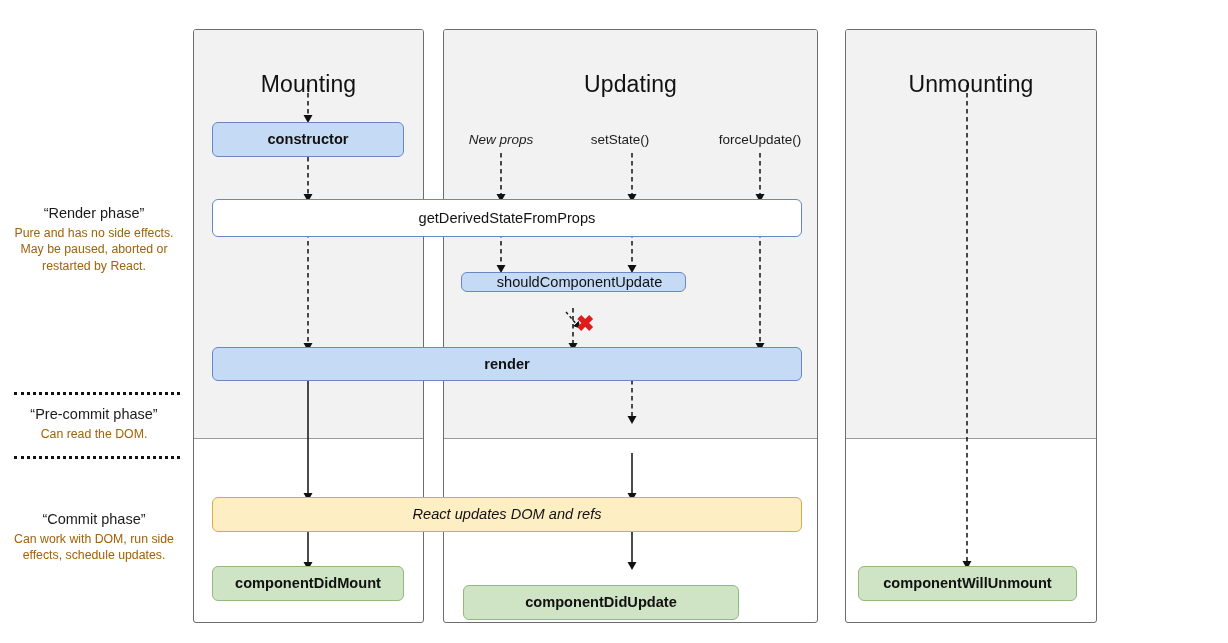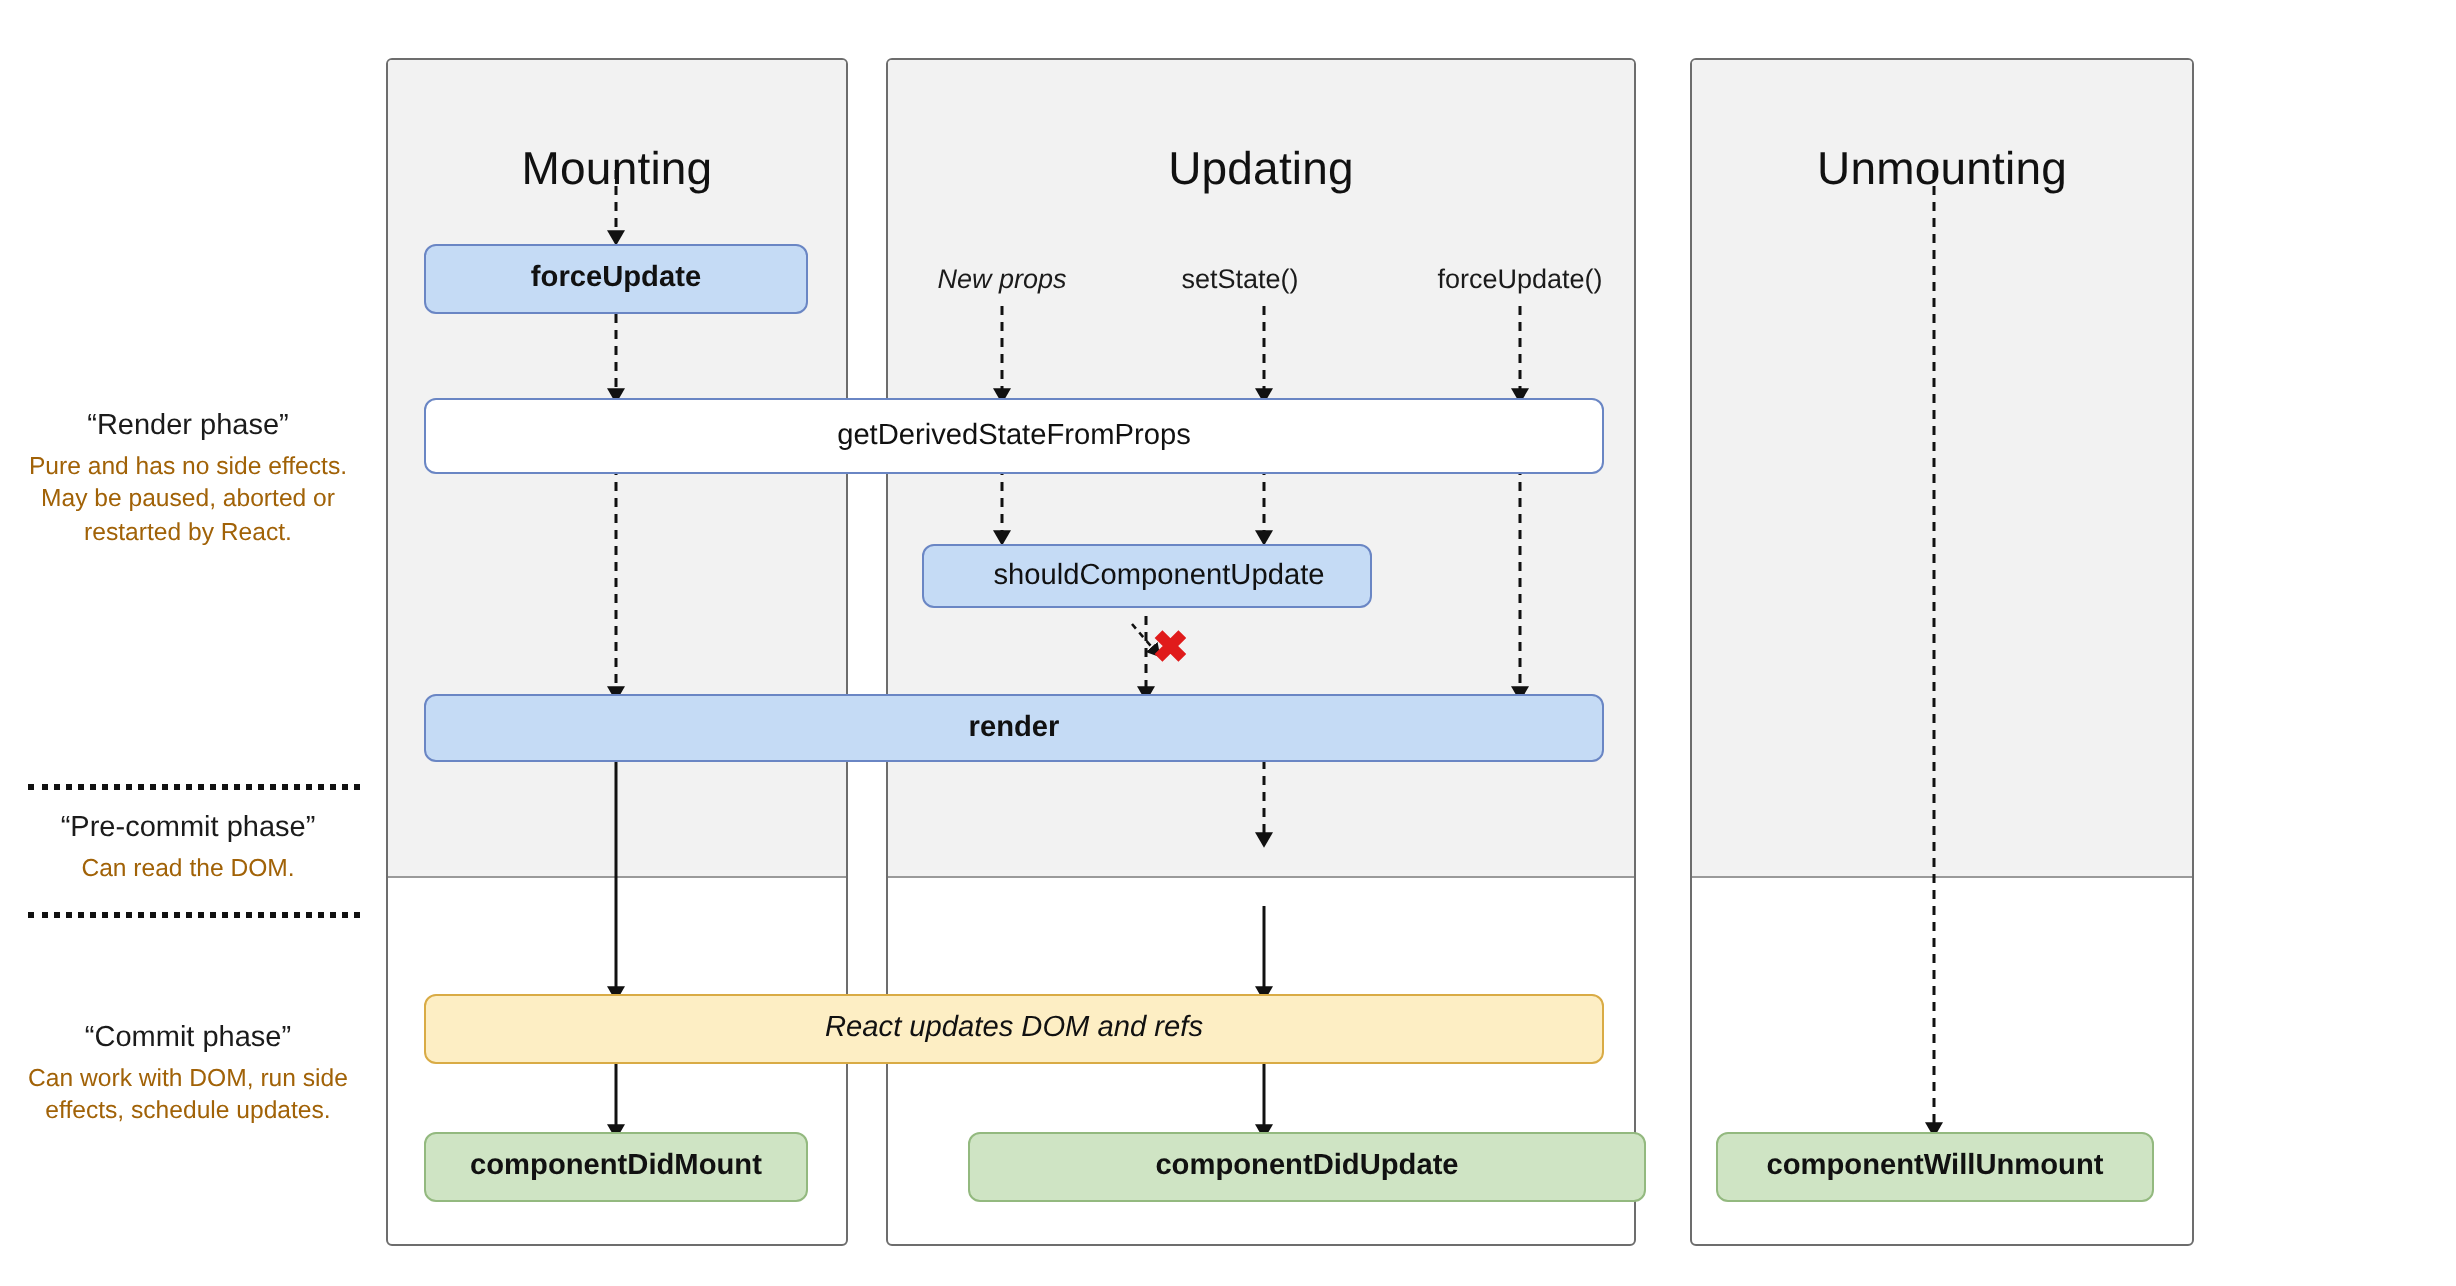--- a/index.html
+++ b/index.html
@@ -209,32 +209,32 @@
       <line x1="308" y1="531" x2="308" y2="566" marker-end="url(#arrow)"></line>
 
       <line x1="632" y1="531" x2="632" y2="566" marker-end="url(#arrow)"></line>
     </g>
   </svg>
 
   <div class="trigger italic" style="left:501px; top:132px;">New props</div>
   <div class="trigger" style="left:620px; top:132px;">setState()</div>
   <div class="trigger" style="left:760px; top:132px;">forceUpdate()</div>
 
-  <div class="node blue bold" style="left:212px; top:122px; width:192px; height:35px;">forceUpdate</div>
+  <div class="node blue bold" style="left:212px; top:122px; width:192px; height:35px;">constructor</div>
 
   <div class="node white" style="left:212px; top:199px; width:590px; height:38px;">getDerivedStateFromProps</div>
 
-  <div class="node blue" style="left:461px; top:272px; width:225px; height:32px;padding-left:12px;">shouldComponentUpdate</div>
+  <div class="node blue" style="left:461px; top:272px; width:225px; height:20px;padding-left:12px;">shouldComponentUpdate</div>
 
   <div class="node blue bold" style="left:212px; top:347px; width:590px; height:34px;">render</div>
 
 
   <div class="node yellow italic" style="left:212px; top:497px; width:590px; height:35px;">React updates DOM and refs</div>
 
   <div class="node green bold" style="left:212px; top:566px; width:192px; height:35px;">componentDidMount</div>
 
-  <div class="node green bold" style="left:463px; top:566px; width:339px; height:35px;margin-left:21px;">componentDidUpdate</div>
+  <div class="node green bold" style="left:463px; top:585px; width:276px; height:35px;">componentDidUpdate</div>
 
   <div class="node green bold" style="left:858px; top:566px; width:219px; height:35px;">componentWillUnmount</div>
 
   <div class="xmark" style="left:576px; top:313px;">✖</div>
 
 </div>
 
 </body></html>

